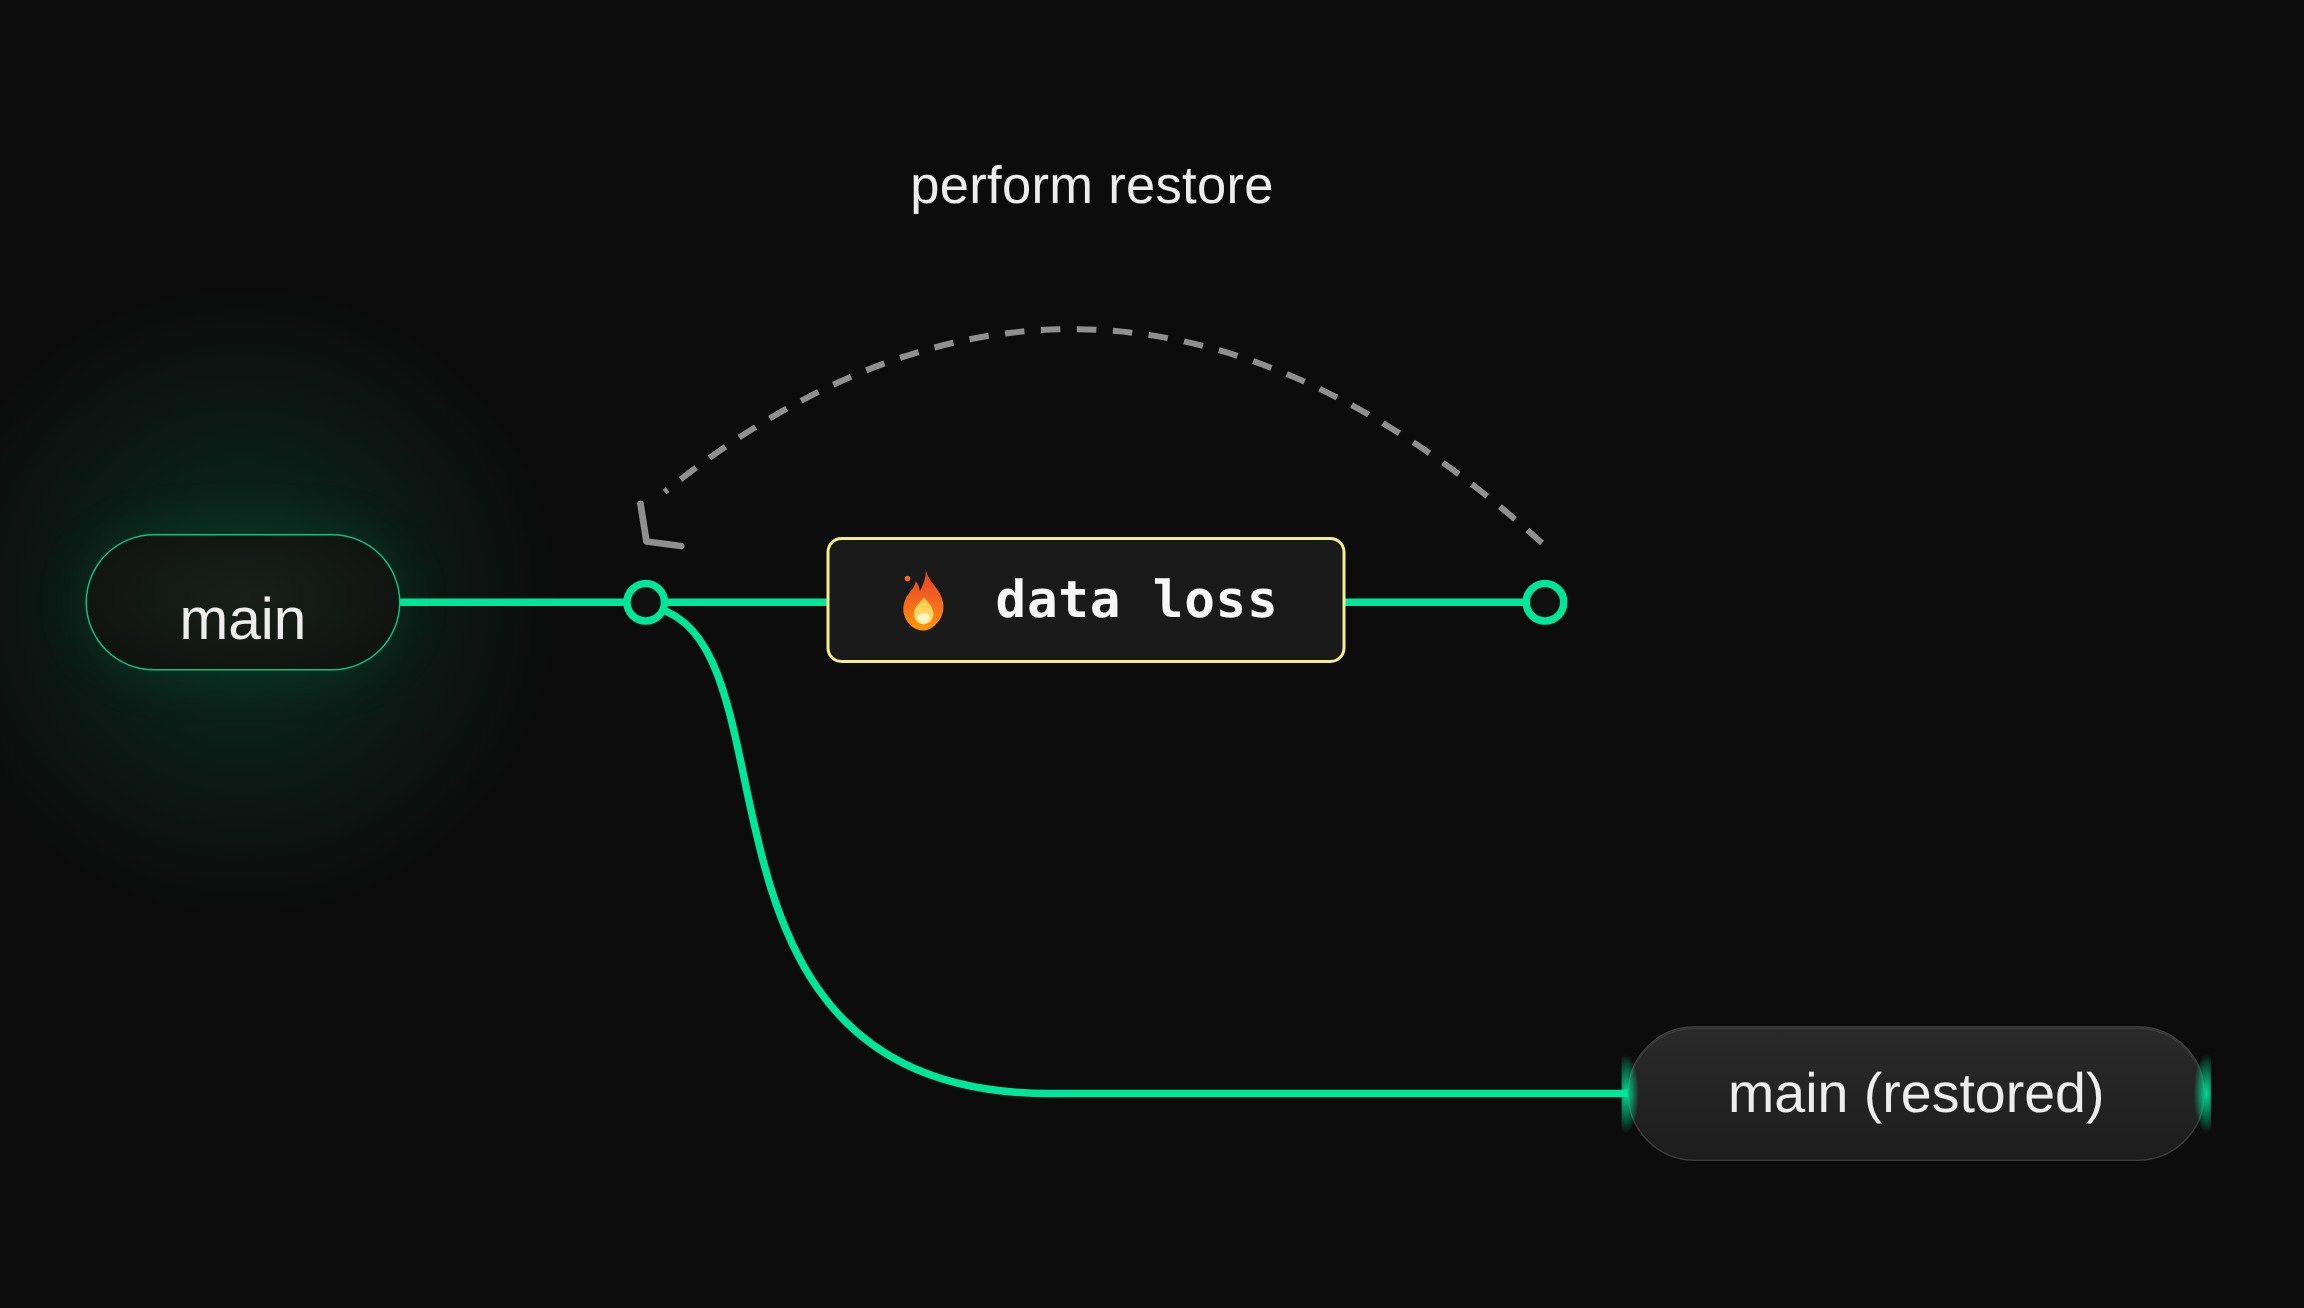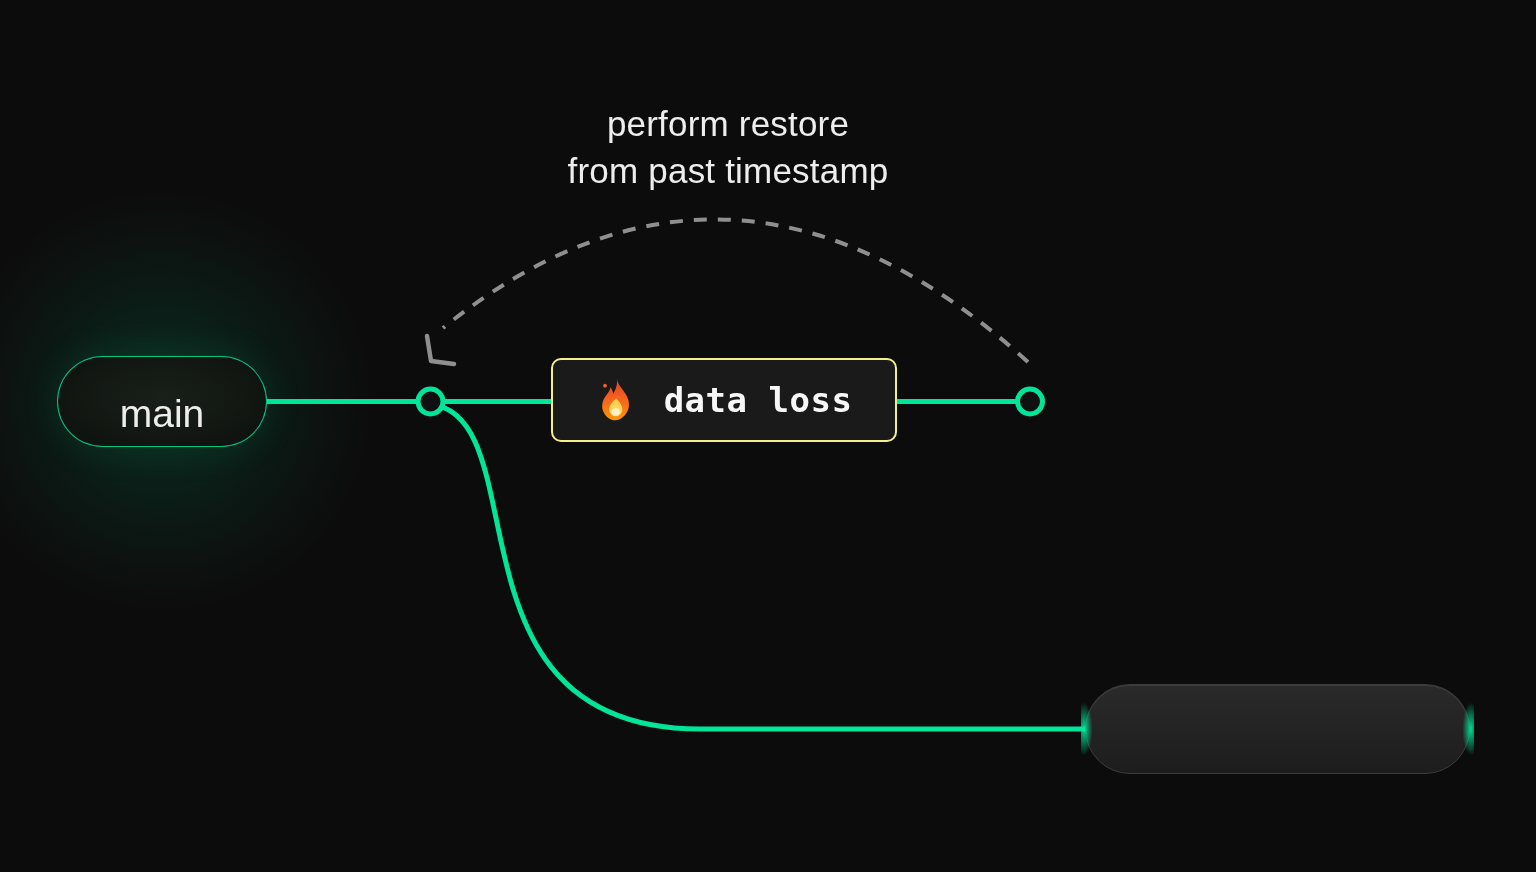--- a/index.html
+++ b/index.html
@@ -95,21 +95,20 @@
     <line class="edge" x1="443" y1="401.5" x2="553" y2="401.5"></line>
     <line class="edge" x1="896" y1="401.5" x2="1017" y2="401.5"></line>
     <path class="edge" d="M431 404 C540 418 438 729 700 729 L1090 729"></path>
 
     <circle class="node-dot" cx="430.5" cy="401.5" r="12.5"></circle>
     <circle class="node-dot" cx="1030" cy="401.5" r="12.5"></circle>
   </svg>
 
   <div class="annotation">
     <div>perform restore</div>
-    <div>from past timestamp</div>
   </div>
 
   <div class="pill pill-main">
     <span class="pill-label">main</span>
   </div>
 
   <div class="event-box">
     <svg class="flame" viewBox="0 0 36 40">
       <defs>
         <linearGradient id="fgOuter" x1="0" y1="0" x2="0" y2="1">
@@ -127,15 +126,16 @@
       <path fill="url(#fgInner)" d="M18 18.5 C21.2 22 23.7 24.8 23.7 28.4 C23.7 32 21 34.8 17.8 34.8 C14.5 34.8 11.9 32 11.9 28.4 C11.9 24.8 14.8 22 18 18.5 Z"></path>
       <ellipse cx="17.8" cy="30.8" rx="3.6" ry="3.3" fill="#fff3c4"></ellipse>
     </svg>
     <span class="event-label">data loss</span>
   </div>
 
 
   <div class="pill pill-gray pill-restored">
     <span class="edge-glow glow-left"></span>
     <span class="edge-glow glow-right"></span>
+    <span class="pill-label">main (restored)</span>
   </div>
 
 </div>
 
 </body></html>

